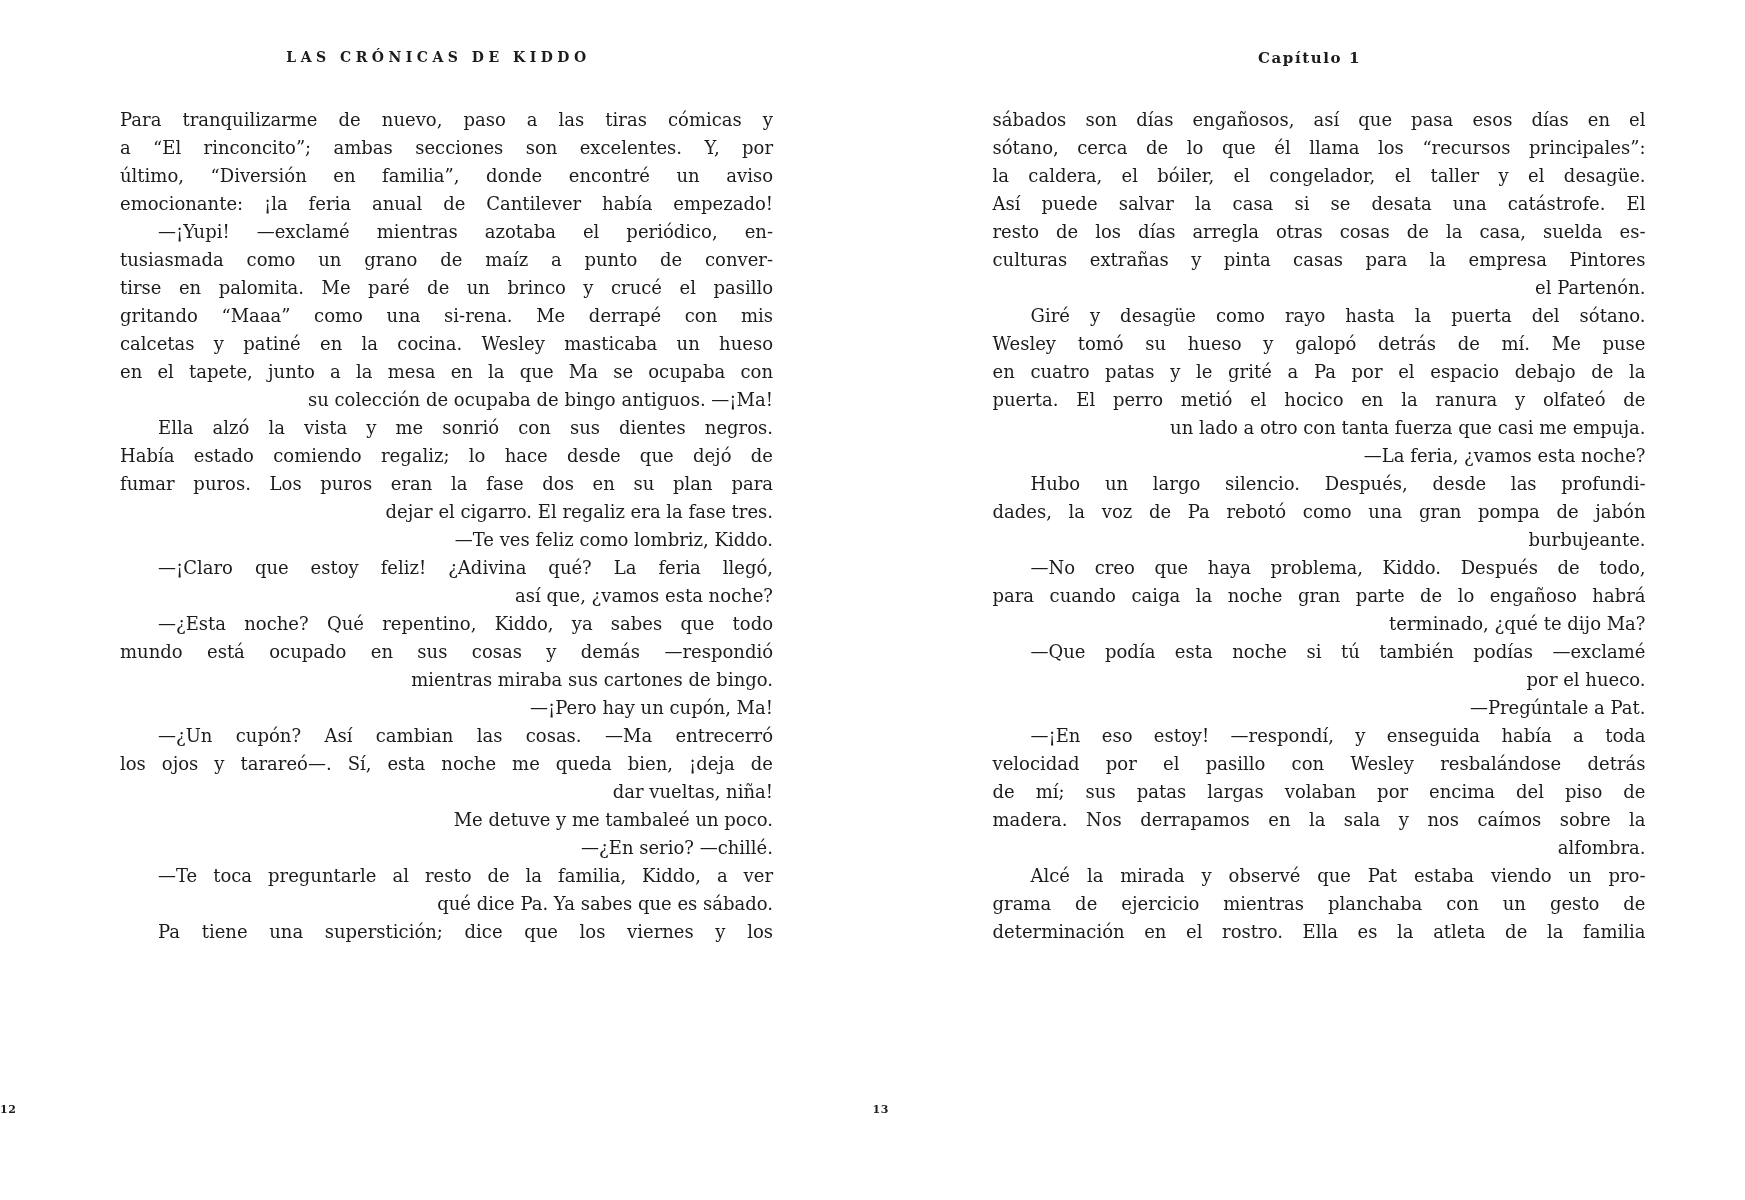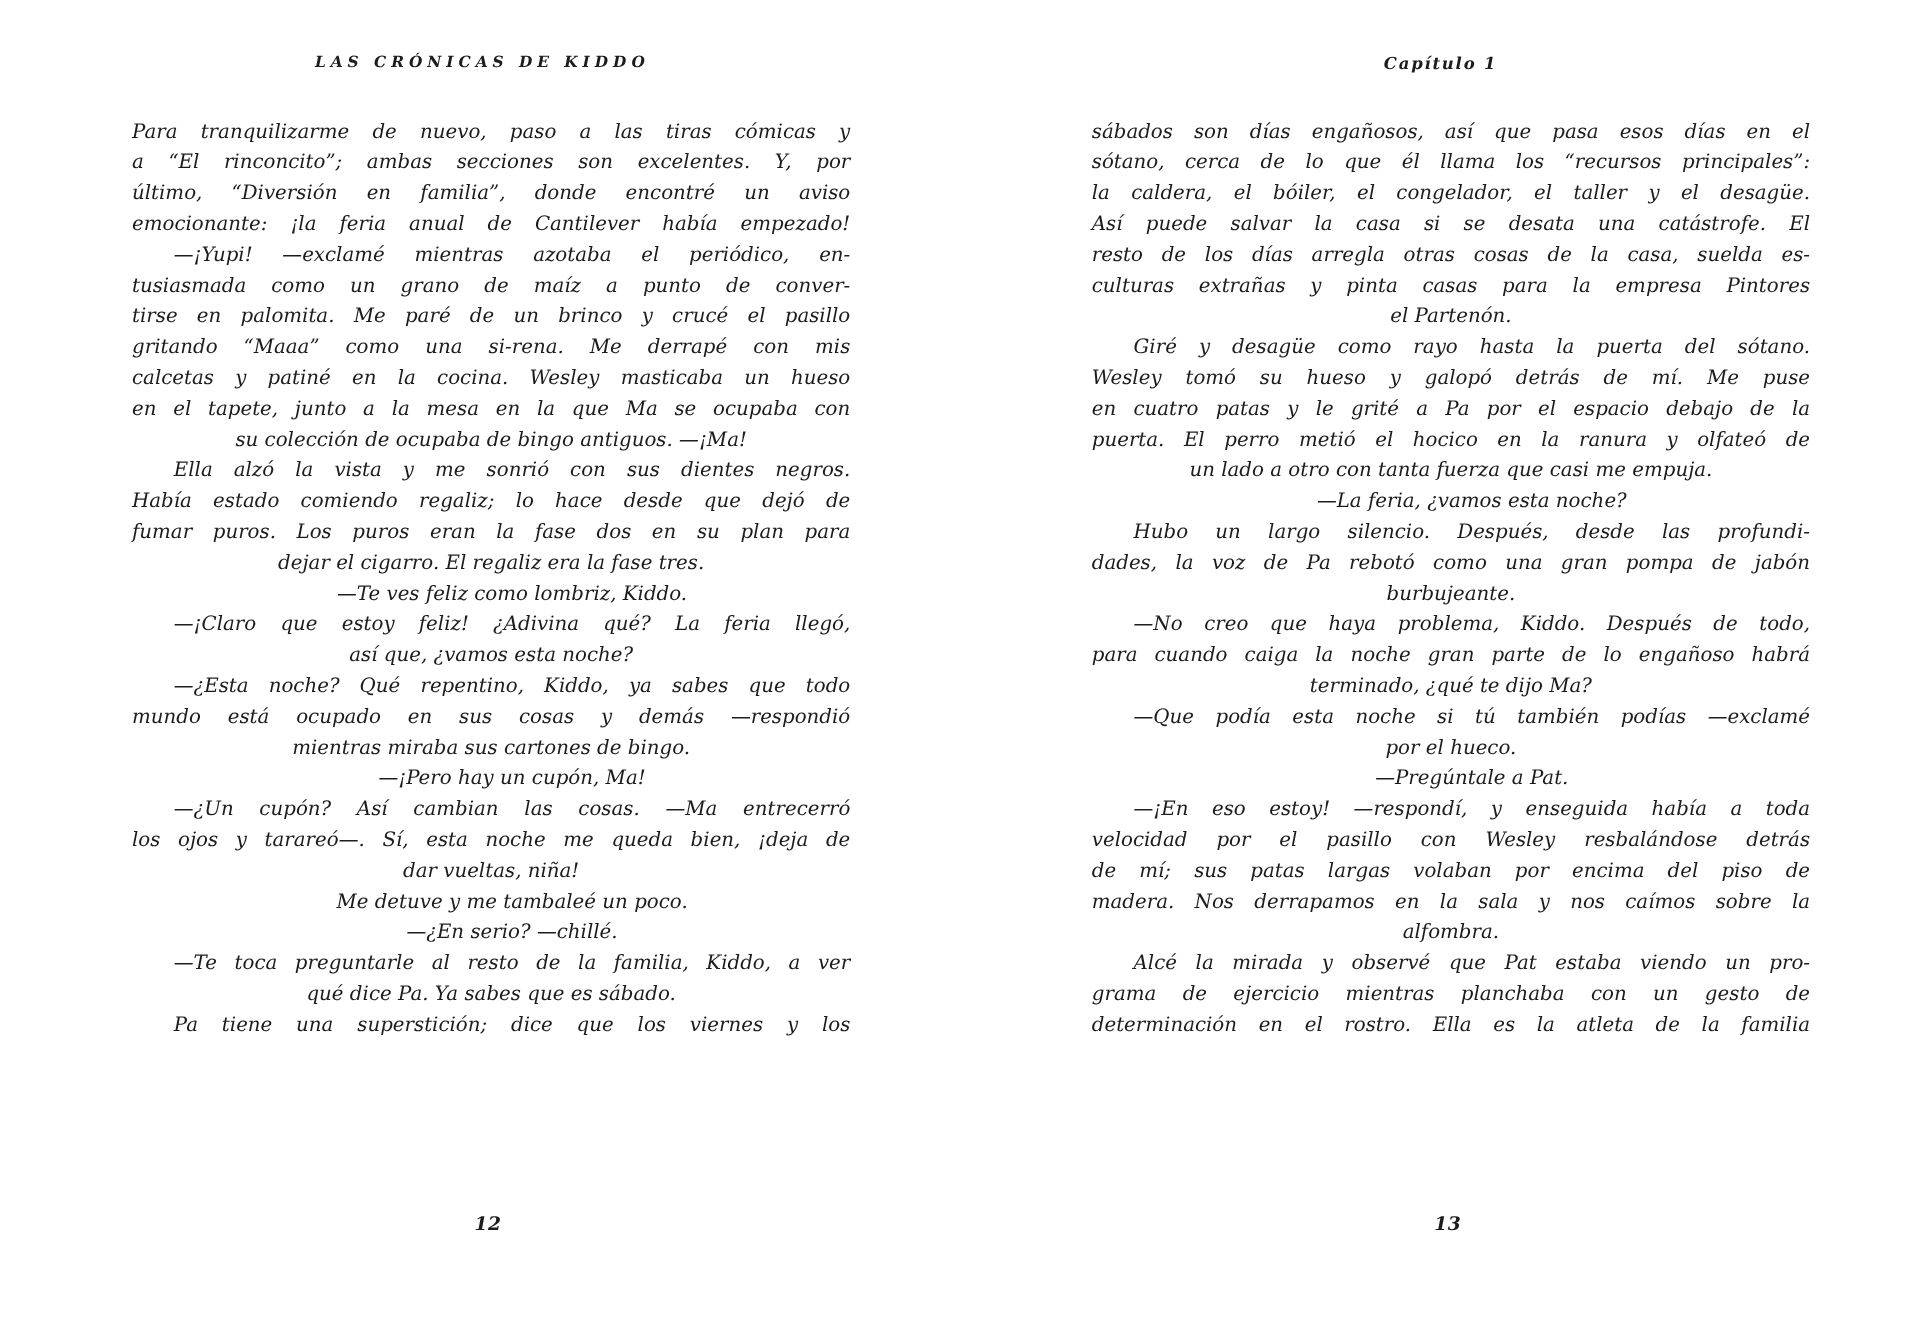--- a/index.html
+++ b/index.html
@@ -15,21 +15,20 @@
     color: #1c1c1c;
     font-family: "DejaVu Serif", "Liberation Serif", serif;
     overflow: hidden;
     display: flex;
   }
   .page {
     position: relative;
     width: 872.5px;
     height: 857px;
     flex: 0 0 auto;
-    font-style: italic;
   }
   .running-head {
     position: absolute;
     top: 49px;
     left: 0;
     right: 0;
     text-align: center;
     font-weight: bold;
     color: #1c1c1c;
   }
@@ -46,40 +45,39 @@
   .text-block {
     position: absolute;
     top: 106px;
     left: 120px;
     width: 653px;
     font-size: 18px;
     line-height: 28px;
     hyphens: none;
   }
   .line {
-    text-align: center;
+    text-align: right;
     white-space: normal;
   }
   .line.jst {
     text-align: justify;
     text-align-last: justify;
   }
   .line.ind {
     text-indent: 38px;
   }
   .page-number {
     position: absolute;
     top: 1103px;
     left: 0;
     right: 0;
-    text-align: center;
-    font-size: 17px;
+    text-align: left;
+    font-size: 11px;
     font-weight: bold;
     letter-spacing: 0.5px;
-    padding-left: 15px;
   }
 </style>
 </head>
 <body>
 
 <div class="spread">
 
   <div class="page page--left">
     <div class="running-head">LAS CRÓNICAS DE KIDDO</div>
     <div class="text-block">

